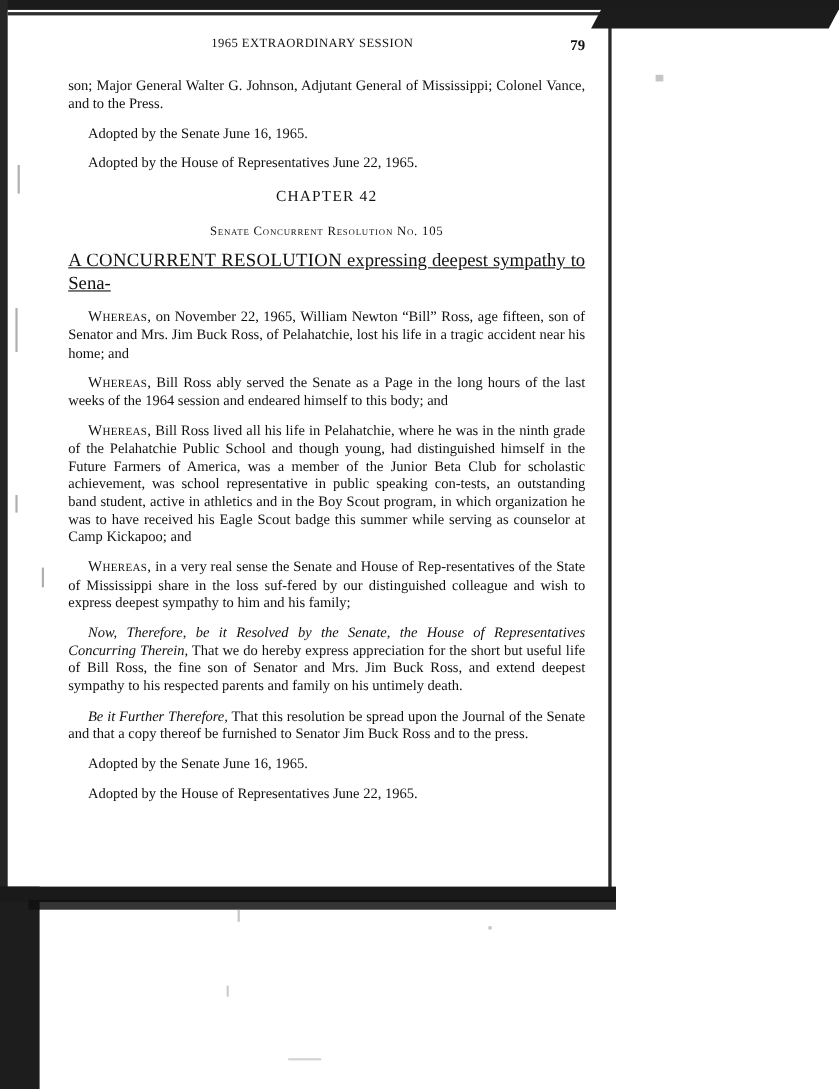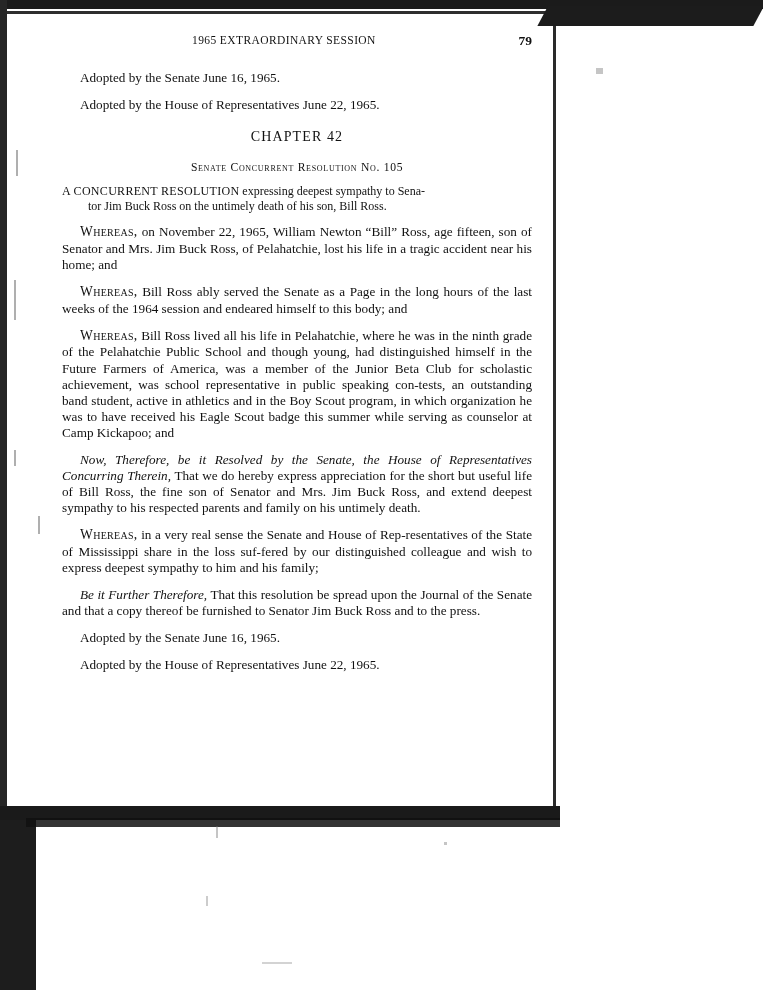--- a/index.html
+++ b/index.html
@@ -145,24 +145,25 @@
     margin: 16px 0 10px 0;
   }
   .res-head {
     text-align: center;
     font-size: 11.6px;
     letter-spacing: .7px;
     margin: 16px 0 10px 0;
     font-variant: small-caps;
   }
   .res-intro {
-    font-size: 12px;
+    font-size: 17px;
     line-height: 1.22;
     margin: 0 0 11px 0;
     text-align: justify;
+    text-decoration: underline;
   }
   .res-intro .sc {
     font-variant: small-caps;
     letter-spacing: .3px;
   }
   .res-intro .sub {
     display: block;
     padding-left: 26px;
     text-indent: 0;
   }
@@ -203,61 +204,61 @@
 
 <div class="page">
 
   <div class="running-head">
     <div class="title">
       <span>1965 EXTRAORDINARY SESSION</span>
     </div>
     <div class="folio">79</div>
   </div>
 
+  <p>son; Major General Walter G. Johnson, Adjutant General of Mississippi; Colonel Vance, and to the Press.</p>
 
   <p class="adopted">Adopted by the Senate June 16, 1965.</p>
 
   <p class="adopted">Adopted by the House of Representatives June 22, 1965.</p>
 
   <div class="chapter">CHAPTER 42</div>
 
   <div class="res-head">Senate Concurrent Resolution No. 105</div>
 
   <div class="res-intro">
     <span class="sc">A CONCURRENT RESOLUTION</span>
     <span>expressing deepest sympathy to Sena-</span>
-    <span class="sub">tor Jim Buck Ross on the untimely death of his son, Bill Ross.</span>
   </div>
 
   <p class="indent">
     <span class="lead-caps">Whereas,</span>
     <span>on November 22, 1965, William Newton “Bill” Ross, age fifteen, son of Senator and Mrs. Jim Buck Ross, of Pelahatchie, lost his life in a tragic accident near his home; and</span>
   </p>
 
   <p class="indent">
     <span class="lead-caps">Whereas,</span>
     <span>Bill Ross ably served the Senate as a Page in the long hours of the last weeks of the 1964 session and endeared himself to this body; and</span>
   </p>
 
   <p class="indent">
     <span class="lead-caps">Whereas,</span>
     <span>Bill Ross lived all his life in Pelahatchie, where he was in the ninth grade of the Pelahatchie Public School and though young, had distinguished himself in the Future Farmers of America, was a member of the Junior Beta Club for scholastic achievement, was school representative in public speaking con-tests, an outstanding band student, active in athletics and in the Boy Scout program, in which organization he was to have received his Eagle Scout badge this summer while serving as counselor at Camp Kickapoo; and</span>
+  </p>
+
+  <p class="indent">
+    <span class="lead-caps">Whereas,</span>
+    <span>in a very real sense the Senate and House of Rep-resentatives of the State of Mississippi share in the loss suf-fered by our distinguished colleague and wish to express deepest sympathy to him and his family;</span>
   </p>
 
   <p class="indent">
     <span class="ital">Now, Therefore, be it Resolved by the Senate, the House of Representatives Concurring Therein,</span>
     <span>That we do hereby express appreciation for the short but useful life of Bill Ross, the fine son of Senator and Mrs. Jim Buck Ross, and extend deepest sympathy to his respected parents and family on his untimely death.</span>
   </p>
 
   <p class="indent">
-    <span class="lead-caps">Whereas,</span>
-    <span>in a very real sense the Senate and House of Rep-resentatives of the State of Mississippi share in the loss suf-fered by our distinguished colleague and wish to express deepest sympathy to him and his family;</span>
-  </p>
-
-  <p class="indent">
     <span class="ital">Be it Further Therefore,</span>
     <span>That this resolution be spread upon the Journal of the Senate and that a copy thereof be furnished to Senator Jim Buck Ross and to the press.</span>
   </p>
 
   <p class="adopted">Adopted by the Senate June 16, 1965.</p>
 
   <p class="adopted">Adopted by the House of Representatives June 22, 1965.</p>
 
 </div>
 

